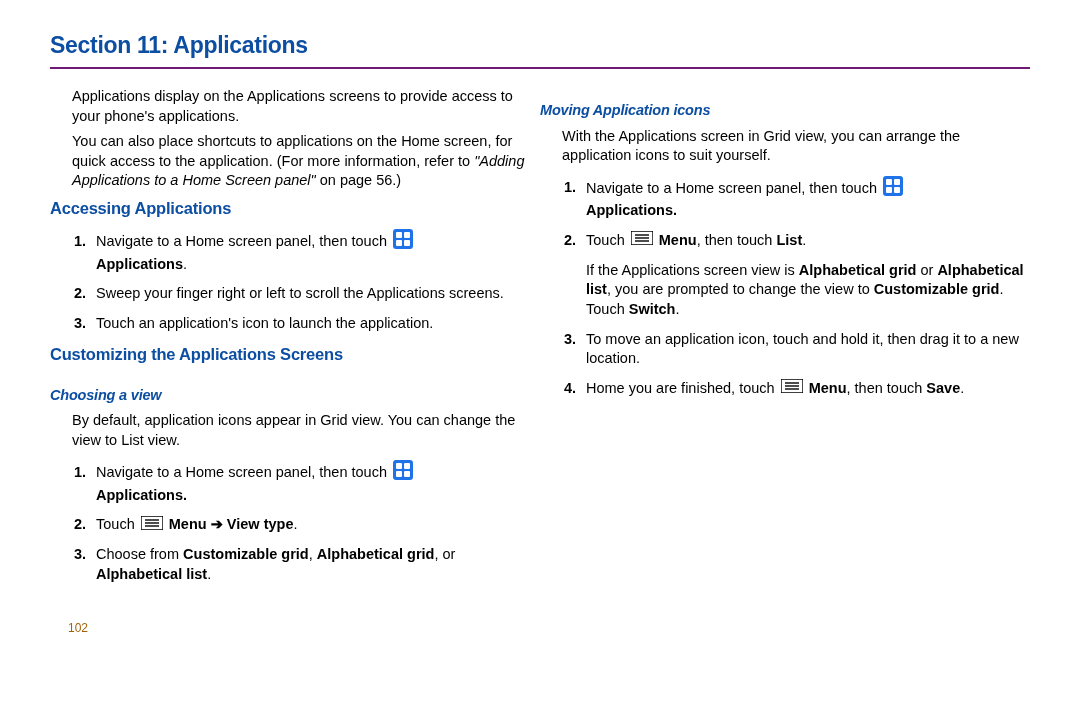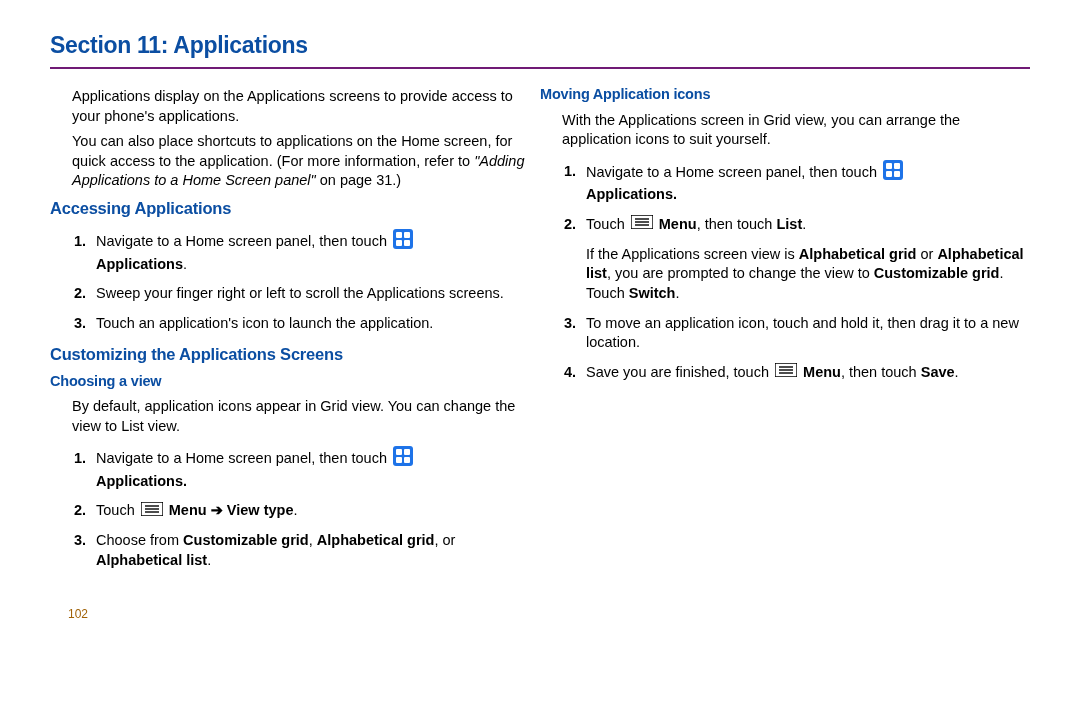--- a/index.html
+++ b/index.html
@@ -36,22 +36,23 @@
     color: #0b4ea2;
     font-weight: 900;
     font-size: 16.5px;
     margin-bottom: 6px;
     font-family: Arial, sans-serif;
     letter-spacing: -0.2px;
   }
   .h3 {
     color: #0b4ea2;
     font-weight: 900;
+    font-style: italic;
     font-size: 14.5px;
-    margin-top: 4px;
+    margin-top: 20px;
     margin-bottom: 4px;
     font-family: Arial, sans-serif;
     letter-spacing: -0.2px;
   }
   ol { margin: 4px 0 4px 0; padding-left: 40px; }
   ol li { padding: 4px 0 6px 6px; }
   ol li::marker { font-weight: bold; }
   .indent { padding-left: 22px; }
   .apps-icon {
     display: inline-block;
@@ -77,21 +78,21 @@
 
 <div class="section-title">Section 11: Applications</div>
 
 <div class="columns">
 
   <div class="col">
 
     <p class="indent">Applications display on the Applications screens to provide access to your phone's applications.</p>
 
     <p class="indent">
-      <span>You can also place shortcuts to applications on the Home screen, for quick access to the application. (For more information, refer to </span><span class="ital">"Adding Applications to a Home Screen panel"</span><span> on page 31.)</span>
+      <span>You can also place shortcuts to applications on the Home screen, for quick access to the application. (For more information, refer to </span><span class="ital">"Adding Applications to a Home Screen panel"</span><span> on page 56.)</span>
     </p>
 
     <div class="h2">Accessing Applications</div>
 
     <ol>
       <li>
         <span>Navigate to a Home screen panel, then touch </span>
         <span class="apps-icon">
           <svg width="20" height="20" viewBox="0 0 20 20">
               <rect x="0" y="0" width="20" height="20" rx="3" fill="#1e73e8"></rect>
@@ -177,21 +178,21 @@
               <line x1="4" y1="10" x2="18" y2="10" stroke="#000" stroke-width="1.4"></line>
             </svg>
         </span>
         <strong>Menu</strong><span>, then touch </span><strong>List</strong><span>.</span>
         <div style="margin-top:10px">
           <span>If the Applications screen view is </span><strong>Alphabetical grid</strong><span> or </span><strong>Alphabetical list</strong><span>, you are prompted to change the view to </span><strong>Customizable grid</strong><span>. Touch </span><strong>Switch</strong><span>.</span>
         </div>
       </li>
       <li>To move an application icon, touch and hold it, then drag it to a new location.</li>
       <li>
-        <span>Save you are finished, touch </span>
+        <span>Home you are finished, touch </span>
         <span class="menu-icon">
           <svg width="22" height="14" viewBox="0 0 22 14">
               <rect x="0" y="0" width="22" height="14" rx="1" fill="none" stroke="#000" stroke-width="1.4"></rect>
               <line x1="4" y1="4" x2="18" y2="4" stroke="#000" stroke-width="1.4"></line>
               <line x1="4" y1="7" x2="18" y2="7" stroke="#000" stroke-width="1.4"></line>
               <line x1="4" y1="10" x2="18" y2="10" stroke="#000" stroke-width="1.4"></line>
             </svg>
         </span>
         <strong>Menu</strong><span>, then touch </span><strong>Save</strong><span>.</span>
       </li>

